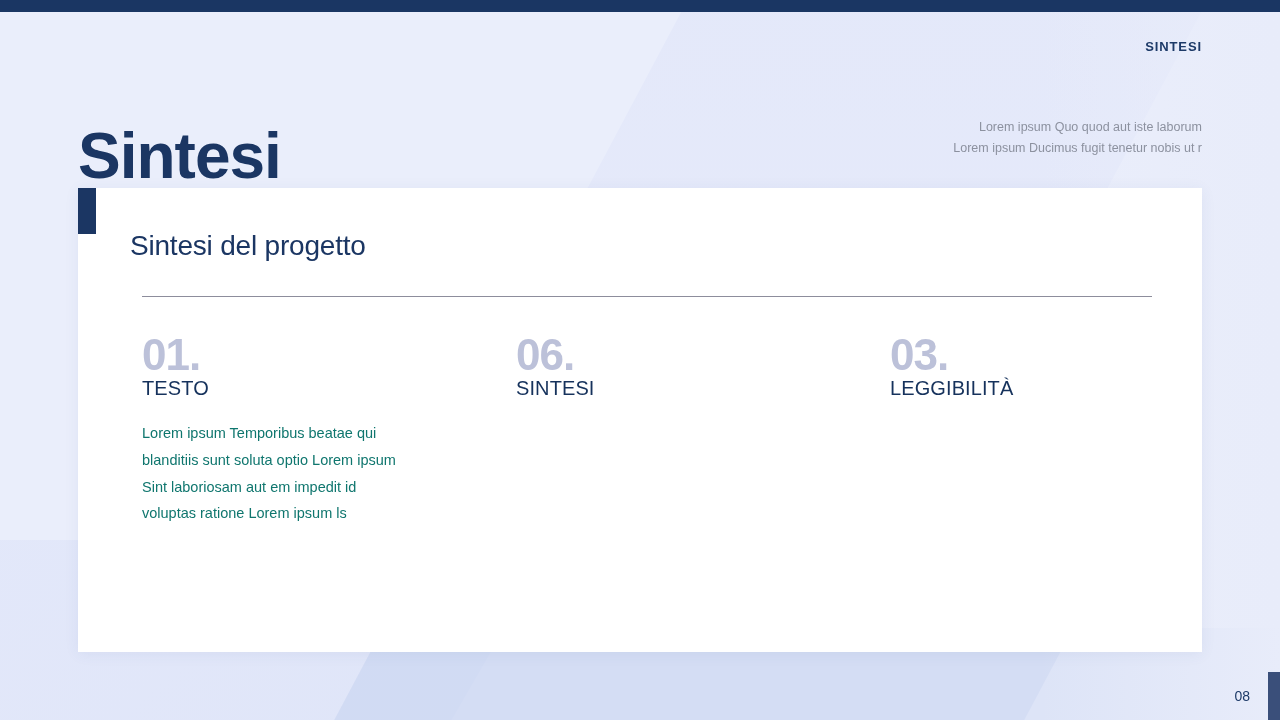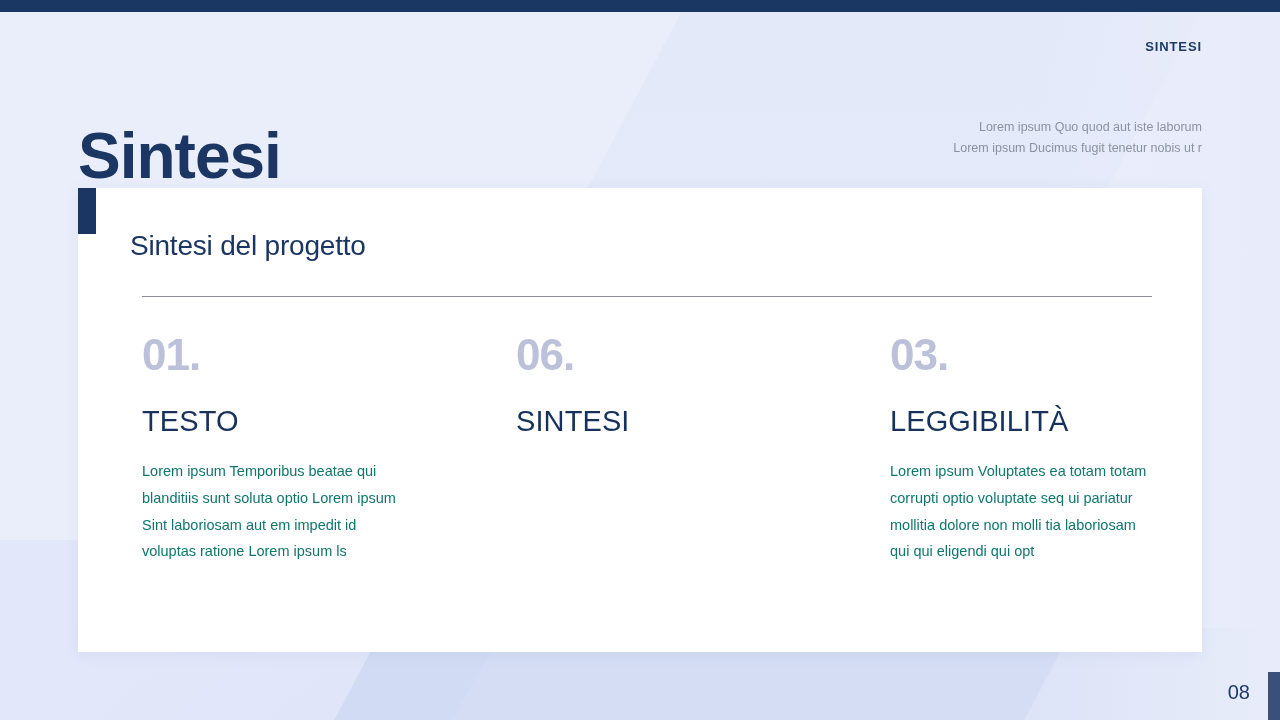--- a/index.html
+++ b/index.html
@@ -162,41 +162,40 @@
   }
   .col {
     width: 264px;
   }
   .col-number {
     font-size: 44px;
     font-weight: bold;
     color: #bcc1d9;
     letter-spacing: -1px;
     line-height: 1;
-    margin-bottom: 28px;
   }
   .col-title {
-    font-size: 29px;
+    font-size: 20px;
     color: #16325c;
     letter-spacing: 0.1px;
     margin-bottom: 20px;
   }
   .col-body {
     font-size: 14.5px;
     line-height: 26.8px;
     color: #0f766e;
     white-space: pre-line;
   }
 
   
   .page-number {
     position: absolute;
     right: 30px;
     bottom: 16px;
-    font-size: 20px;
+    font-size: 14px;
     color: #1d3a68;
     z-index: 4;
     text-align: right;
   }
   .footer-tab {
     position: absolute;
     right: 0;
     bottom: 0;
     width: 12px;
     height: 48px;
@@ -235,19 +234,18 @@
       <div class="col-title">TESTO</div>
       <div class="col-body">Lorem ipsum Temporibus beatae qui blanditiis sunt soluta optio Lorem ipsum Sint laboriosam aut em impedit id voluptas ratione Lorem ipsum ls</div>
     </div>
     <div class="col">
       <div class="col-number">06.</div>
       <div class="col-title">SINTESI</div>
     </div>
     <div class="col">
       <div class="col-number">03.</div>
       <div class="col-title">LEGGIBILITÀ</div>
-      <div class="col-body">Lorem ipsum Voluptates ea totam totam corrupti optio voluptate seq ui pariatur mollitia dolore non molli tia laboriosam qui qui eligendi qui opt</div>
     </div>
   </div>
 </div>
 
 <div class="page-number">08</div>
 <div class="footer-tab"></div>
 
 </body></html>

